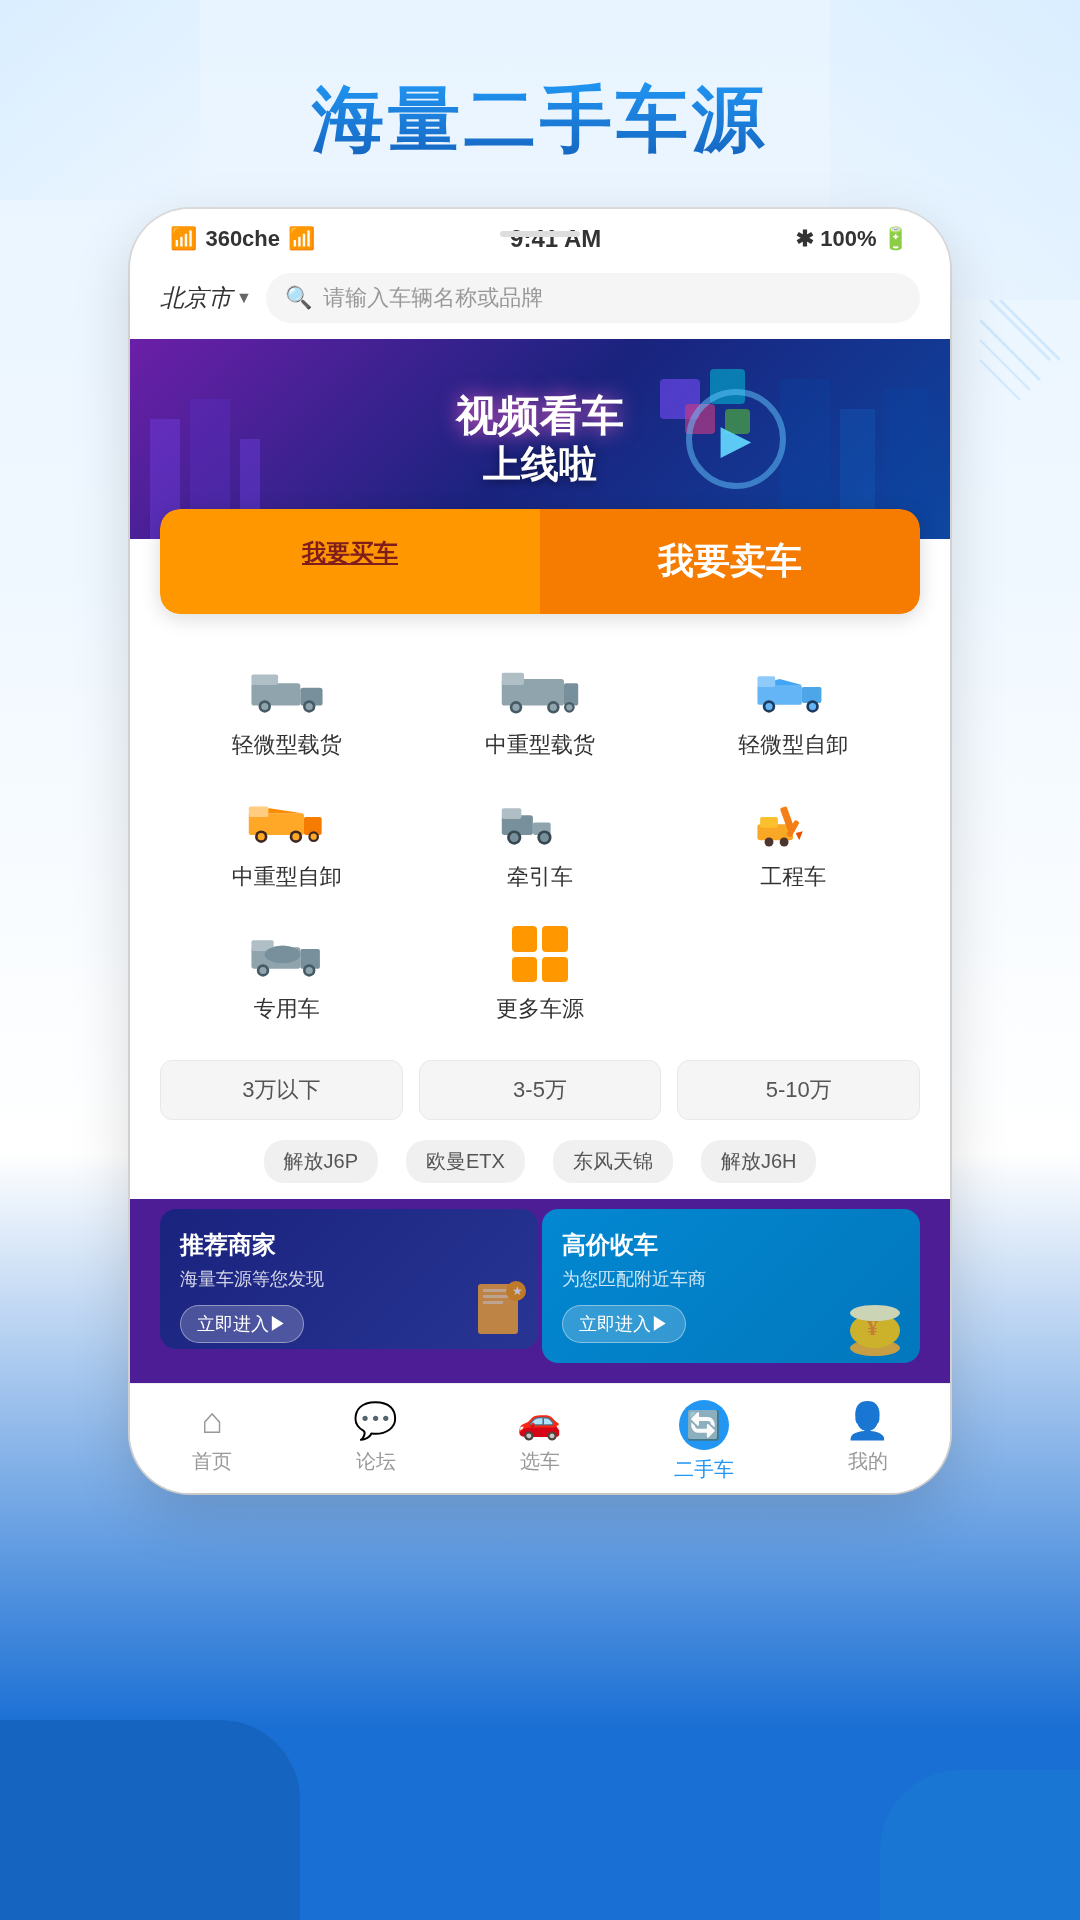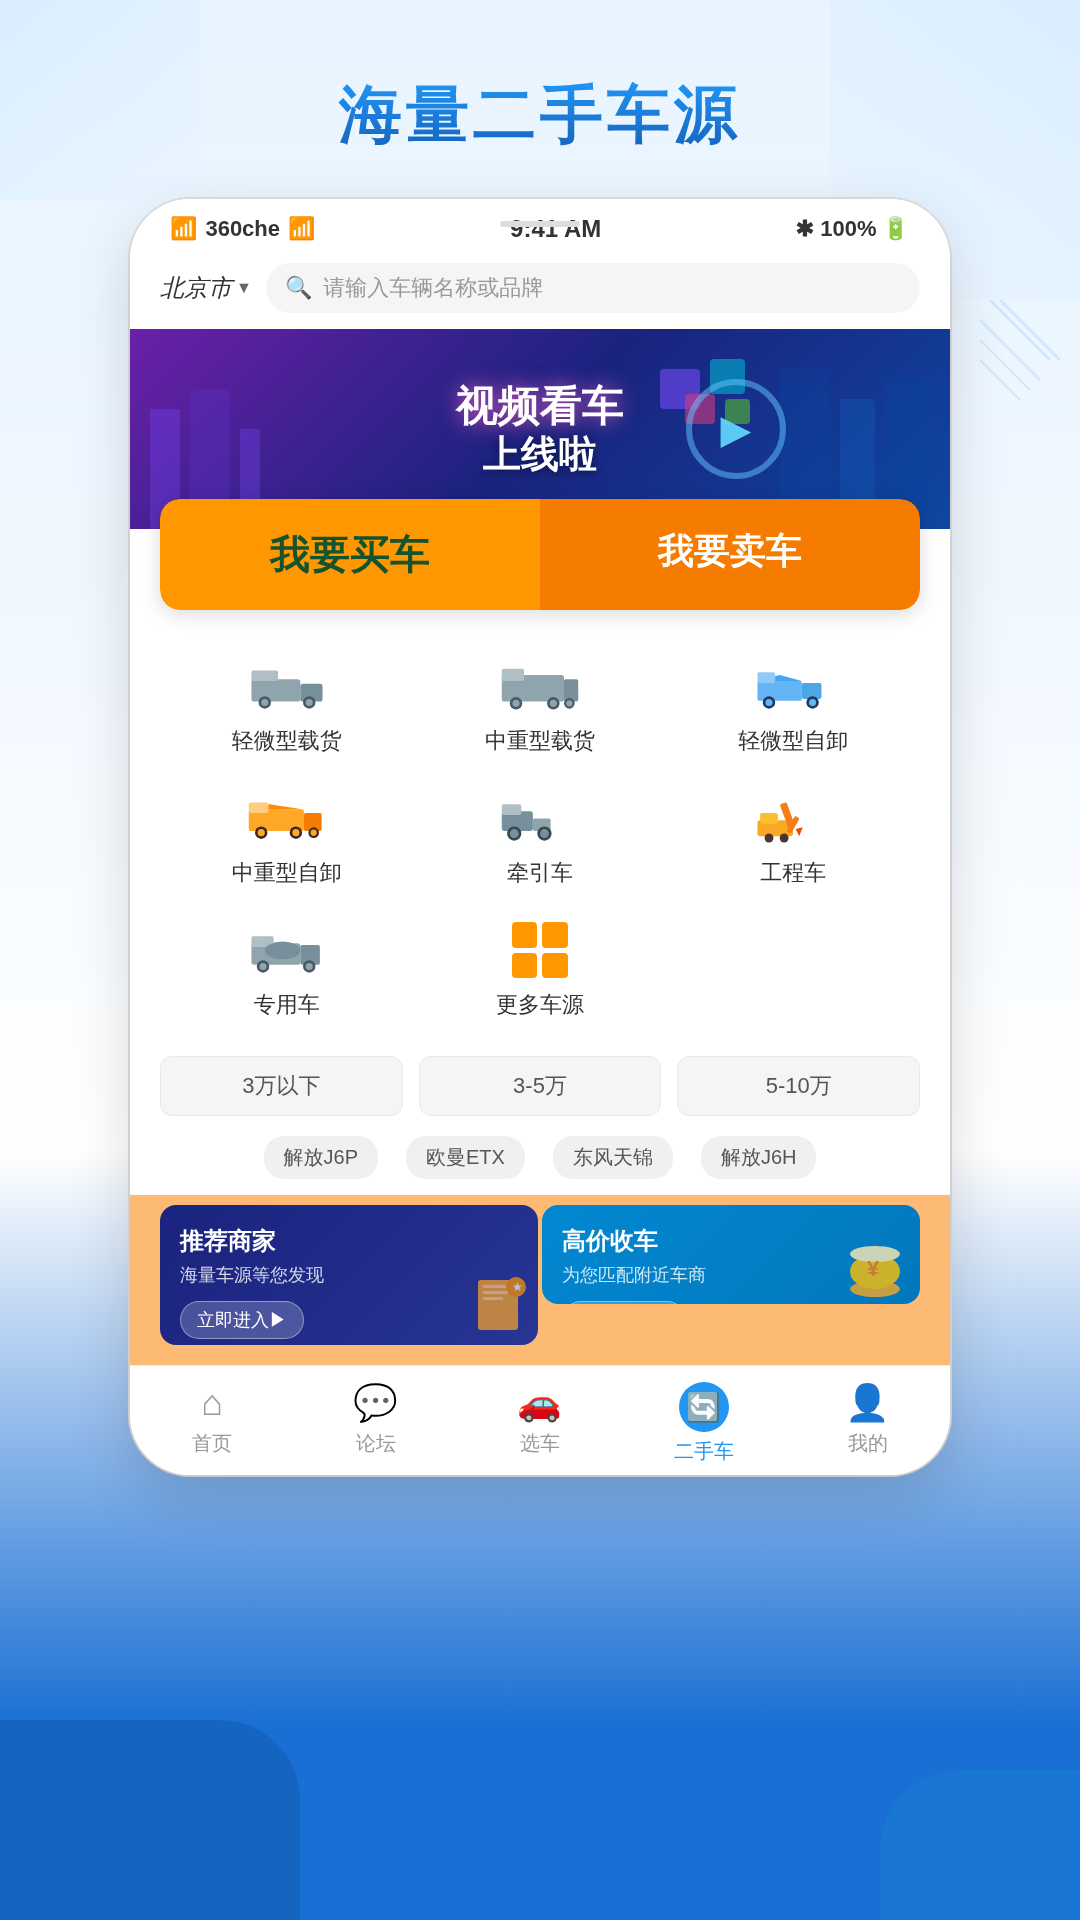--- a/index.html
+++ b/index.html
@@ -50,21 +50,21 @@
     }
 
     
     .header-area {
       position: relative;
       z-index: 10;
       text-align: center;
       padding: 80px 60px 40px;
     }
     .main-title {
-      font-size: 63px;
+      font-size: 72px;
       font-weight: 900;
       color: #1565c0;
       letter-spacing: 4px;
       line-height: 1.1;
       background: linear-gradient(180deg, #2196f3, #1565c0);
       -webkit-background-clip: text;
       -webkit-text-fill-color: transparent;
       background-clip: text;
     }
     .sub-title {
@@ -216,26 +216,27 @@
       margin-top: -30px;
       position: relative;
       z-index: 5;
       border-radius: 20px;
       overflow: hidden;
       box-shadow: 0 4px 20px rgba(0,0,0,0.15);
     }
     .buy-btn {
       flex: 1;
       background: #ff9800;
-      color: #14532d;
+      color: #7f1d1d;
       text-align: center;
       padding: 28px 0;
-      font-size: 40px;
+      font-size: 24px;
       font-weight: 700;
       border-radius: 20px 0 0 20px;
+      text-decoration: underline;
     }
     .sell-btn {
       flex: 1;
       background: #f57c00;
       color: #fff;
       text-align: center;
       padding: 28px 0;
       font-size: 36px;
       font-weight: 700;
       border-radius: 0 20px 20px 0;
@@ -308,21 +309,22 @@
       padding: 8px 20px;
       font-size: 20px;
       color: #555;
     }
 
     
     .bottom-cards {
       display: flex;
       gap: 4px;
       padding: 10px 30px 20px;
-      background: #fdba74;
+      background: #4c1d95;
+      font-family: Liberation Serif, serif;
     }
     .card-merchant {
       flex: 1;
       background: linear-gradient(135deg, #1a237e, #283593);
       border-radius: 16px;
       padding: 20px;
       position: relative;
       overflow: hidden;
       height: 140px;
     }
@@ -346,21 +348,21 @@
       font-size: 18px;
       margin-top: 14px;
     }
     .card-highprice {
       flex: 1;
       background: linear-gradient(135deg, #0288d1, #0277bd);
       border-radius: 16px;
       padding: 20px;
       position: relative;
       overflow: hidden;
-      height: 99px;
+      height: 154px;
     }
     .card-highprice-title {
       color: #fff;
       font-size: 24px;
       font-weight: 700;
     }
     .card-highprice-sub {
       color: rgba(255,255,255,0.8);
       font-size: 18px;
       margin-top: 6px;

